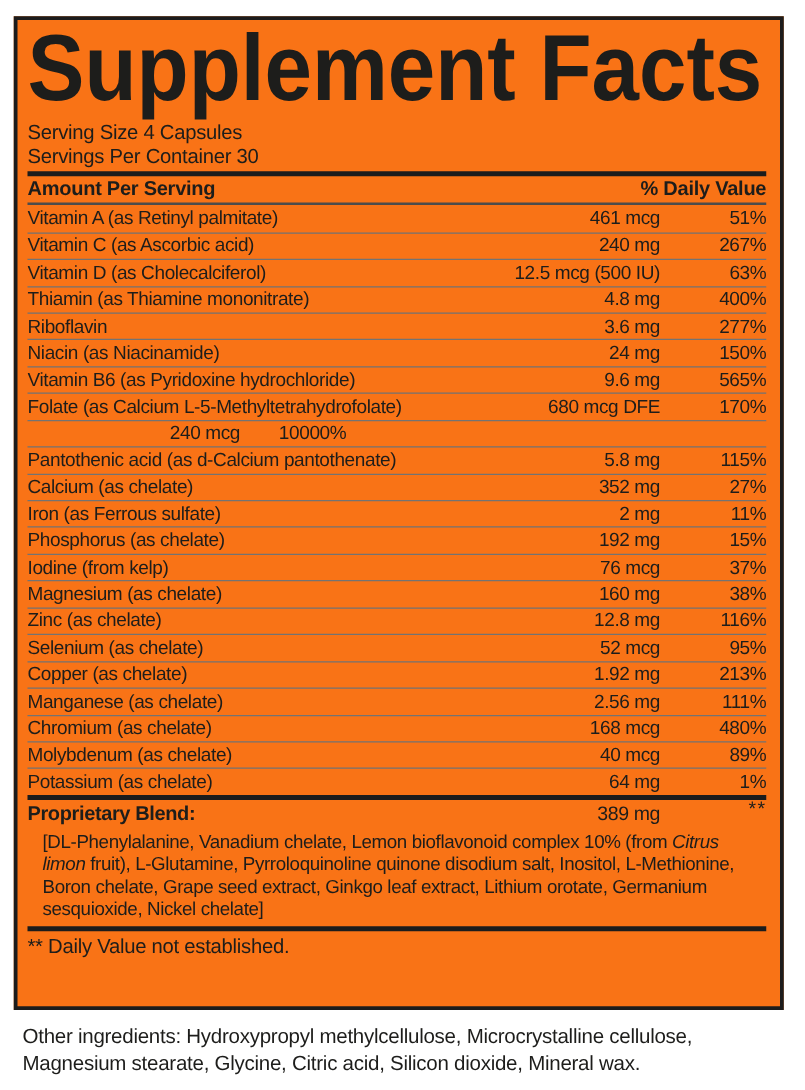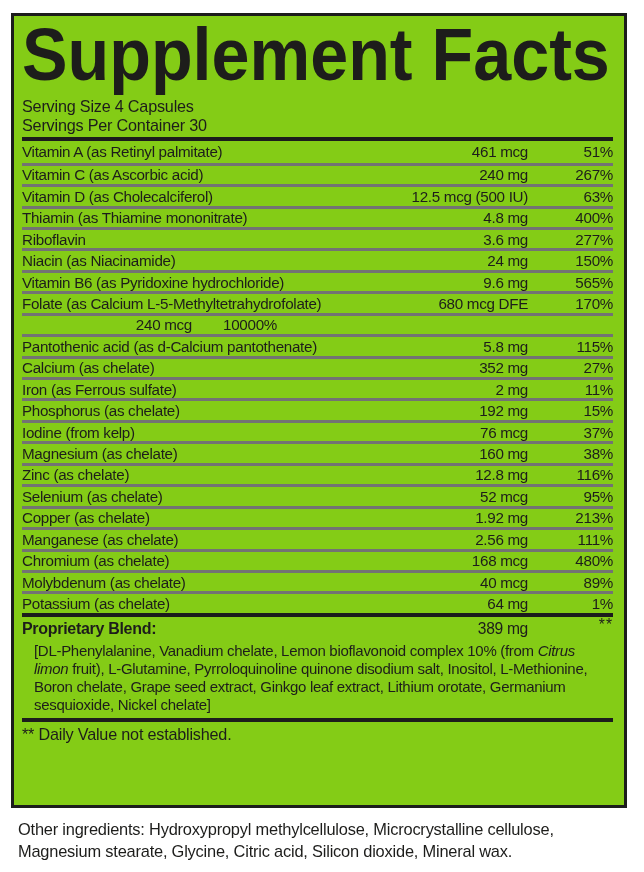--- a/index.html
+++ b/index.html
@@ -17,21 +17,21 @@
   }
   .facts-box {
     position: absolute;
     left: 11px;
     top: 13px;
     width: 616px;
     height: 795px;
     box-sizing: border-box;
     border: 3px solid #1c1c1c;
     padding: 0 11px 0 8px;
-    background: #84cc16;
+    background: #f97316;
   }
   .title {
     font-size: 75px;
     font-weight: bold;
     line-height: 72px;
     margin: 2px 0 0 0;
     white-space: nowrap;
     letter-spacing: 0;
     transform: scaleX(0.91);
     transform-origin: 0 50%;
@@ -60,21 +60,21 @@
   .rows { }
   .row {
     display: flex;
     align-items: center;
     box-sizing: border-box;
     height: 21.45px;
     font-size: 15.2px;
     letter-spacing: -0.3px;
   }
   .row + .row {
-    border-top: 3px solid #737373;
+    border-top: 1px solid #737373;
   }
   .row .n { flex: 1; white-space: nowrap; overflow: hidden; }
   .row .a { width: 170px; text-align: right; white-space: nowrap; }
   .row .d { width: 85px; text-align: right; white-space: nowrap; }
   .blend-row {
     display: flex;
     align-items: baseline;
     box-sizing: border-box;
     height: 25px;
     padding-top: 3px;
@@ -115,20 +115,24 @@
 <div class="facts-box">
   <div class="title">Supplement Facts</div>
 
   <div class="serving-block">
     <div>Serving Size 4 Capsules</div>
     <div>Servings Per Container 30</div>
   </div>
 
   <div class="bar bar-top"></div>
 
+  <div class="header-row">
+    <span>Amount Per Serving</span>
+    <span>% Daily Value</span>
+  </div>
 
   <div class="rows">
       <div class="row">
         <span class="n">Vitamin A (as Retinyl palmitate)</span>
         <span class="a">461 mcg</span>
         <span class="d">51%</span>
       </div>
       <div class="row">
         <span class="n">Vitamin C (as Ascorbic acid)</span>
         <span class="a">240 mg</span>

